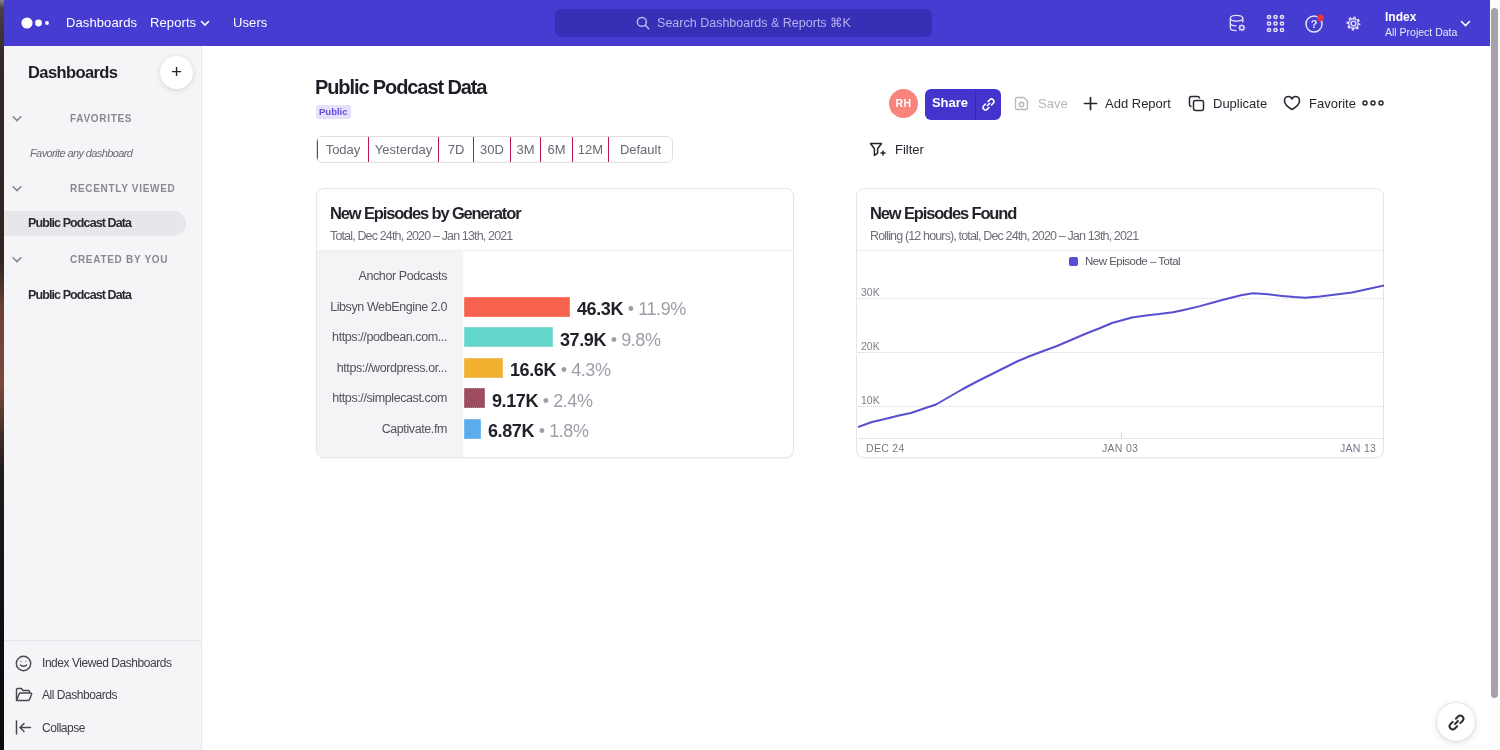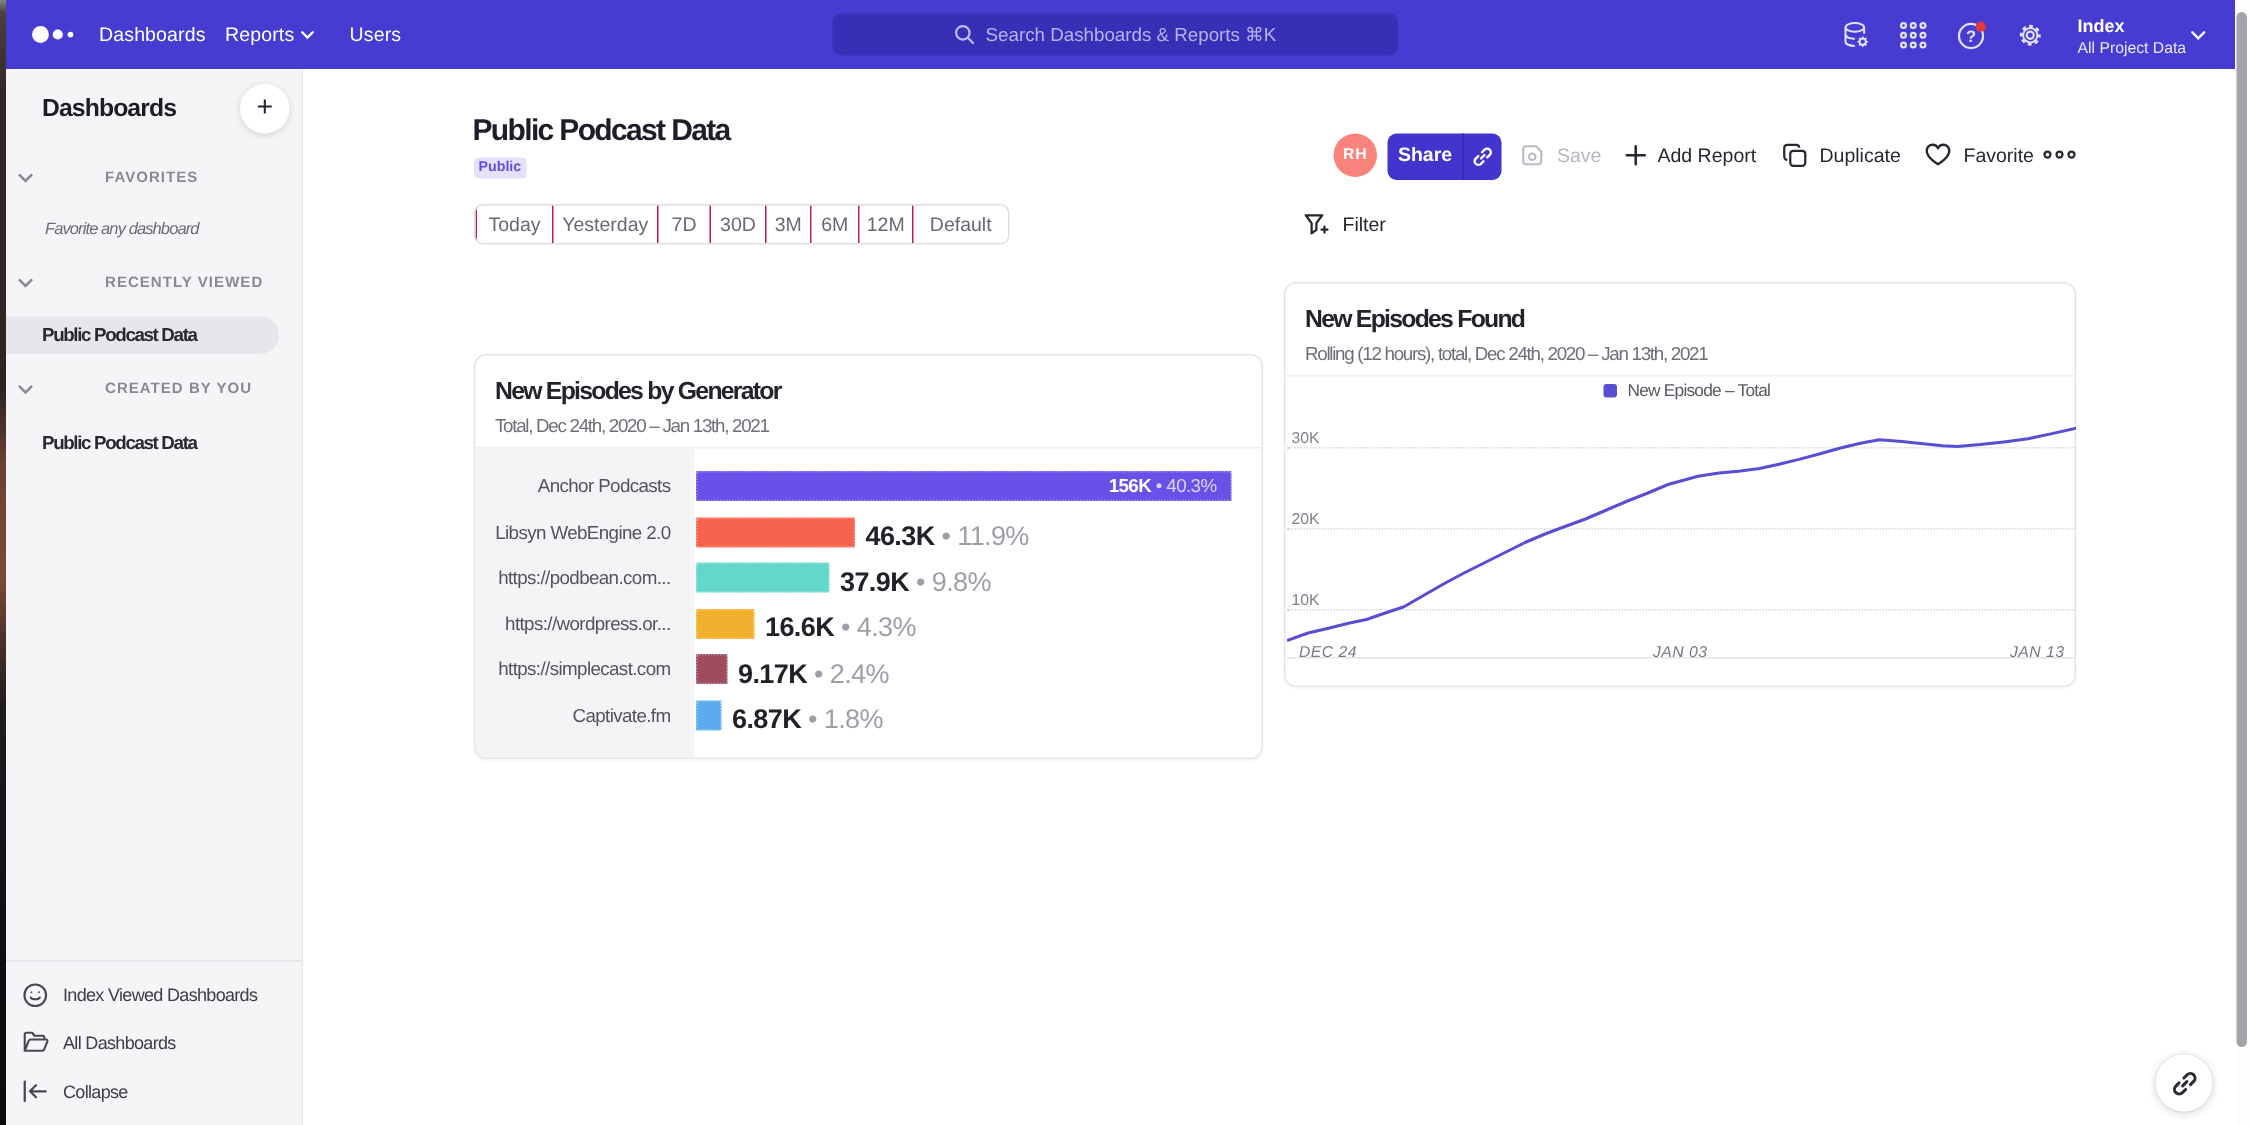--- a/index.html
+++ b/index.html
@@ -38,41 +38,41 @@
 #share .seg { width:26px; border-left:1px solid #352aaf; display:flex; align-items:center; justify-content:center; }
 
 
 #datebar { position:absolute; left:316px; top:136px; height:27px; background:#fff; border:1px solid #e0dee4; border-radius:6px; display:flex; align-items:stretch; overflow:hidden; }
 #datebar .seg { display:flex; align-items:center; justify-content:center; font-size:13px; color:#6b6775; border-left:1px solid #be185d; }
 #datebar .seg.first { width:181px; background:#f2f1f4; border-left:none; color:#35313c; font-weight:700; font-size:11px; letter-spacing:-0.2px; }
 #filter { position:absolute; left:869px; top:136px; height:27px; display:flex; align-items:center; font-size:13px; color:#28242e; }
 
 
 .card { position:absolute; top:188px; height:270px; background:#fff; border:1px solid #e7e5ea; border-radius:8px; box-shadow:0 1px 2px rgba(40,35,60,.04); }
-#card1 { left:316px; width:526px;margin-top:48px; }
+#card1 { left:316px; width:478px; }
 #card2 { left:856px; width:528px; }
 .ctitle { position:absolute; left:13px; top:15px; font-size:16.5px; font-weight:700; color:#25222c; letter-spacing:-1.15px; }
 .csub { position:absolute; left:13px; top:40px; font-size:12.5px; color:#716d79; letter-spacing:-0.85px; }
 .chead-line { position:absolute; left:0; top:61px; width:100%; border-top:1px solid #edecef; }
 
 
 #graycol { position:absolute; left:0; top:62px; width:146px; height:206px; background:#f4f3f5; border-radius:0 0 0 8px; }
 .blabel { position:absolute; width:130px; text-align:right; font-size:12.5px; color:#56525e; letter-spacing:-0.4px; }
 .bar { position:absolute; left:147px; height:20px; outline:1px dotted rgba(255,255,255,.35); outline-offset:-1px; }
 .bval { position:absolute; font-size:18px; letter-spacing:-0.4px; white-space:nowrap; }
 .bval b { color:#232029; font-weight:700; }
 .bval span { color:#a09da8; }
 
 
 #legend { position:absolute; left:212px; top:66px; font-size:11.5px; color:#5a5662; letter-spacing:-0.5px; }
 #legend i { display:inline-block; width:9px; height:9px; background:#584ed2; border-radius:2px; margin-right:7px; vertical-align:-1px; }
 .gline { position:absolute; left:1px; width:526px; border-top:1px dotted #d8d6dd; }
 .glabel { position:absolute; left:4px; font-size:10.5px; color:#817d89; background:#fff; padding:0 3px 0 0; }
 #xaxis { position:absolute; left:1px; top:249px; width:526px; border-top:1px solid #e5e3e8; }
-.xlab { position:absolute; top:240px; font-size:10.5px; color:#7a7684; letter-spacing:.3px;font-style:italic; }
+.xlab { position:absolute; top:253px; font-size:10.5px; color:#7a7684; letter-spacing:.3px; }
 
 
 #float { position:absolute; left:1437px; top:703px; width:38px; height:38px; border-radius:50%; background:#fff; box-shadow:0 1px 6px rgba(30,25,50,.18), 0 0 0 1px rgba(30,25,50,.04); display:flex; align-items:center; justify-content:center; }
 </style>
 </head>
 <body>
 
 <div id="nav">
   <svg class="abs" style="left:20px;top:16px" width="34" height="14" viewBox="0 0 34 14" fill="#fff">
     <circle cx="7" cy="7" r="5.6"></circle>
@@ -242,21 +242,20 @@
   <div class="chead-line"></div>
   <div id="graycol"></div>
 
   <div class="blabel" style="top:80px">Anchor Podcasts</div>
   <div class="blabel" style="top:110.5px">Libsyn WebEngine 2.0</div>
   <div class="blabel" style="top:141px">https://podbean.com...</div>
   <div class="blabel" style="top:171.5px">https://wordpress.or...</div>
   <div class="blabel" style="top:202px">https://simplecast.com</div>
   <div class="blabel" style="top:232.5px">Captivate.fm</div>
 
-  <div class="bar" style="top:77px;width:357px;background:#6A4FE8;color:#fff;font-size:12.5px;letter-spacing:-0.4px;text-align:right;line-height:20px;padding-right:10px"><b style="font-weight:700">156K</b><span style="opacity:.75"> • 40.3%</span></div>
   <div class="bar" style="top:107.5px;width:106px;background:#F7634E"></div>
   <div class="bar" style="top:138px;width:89px;background:#64D7CB"></div>
   <div class="bar" style="top:168.5px;width:39px;background:#F2B02F"></div>
   <div class="bar" style="top:199px;width:21px;background:#9E4D61"></div>
   <div class="bar" style="top:229.5px;width:17px;background:#5BACEE"></div>
 
   <div class="bval" style="left:260px;top:110px"><b>46.3K</b><span> • 11.9%</span></div>
   <div class="bval" style="left:243px;top:141px"><b>37.9K</b><span> • 9.8%</span></div>
   <div class="bval" style="left:193px;top:171px"><b>16.6K</b><span> • 4.3%</span></div>
   <div class="bval" style="left:175px;top:202px"><b>9.17K</b><span> • 2.4%</span></div>

